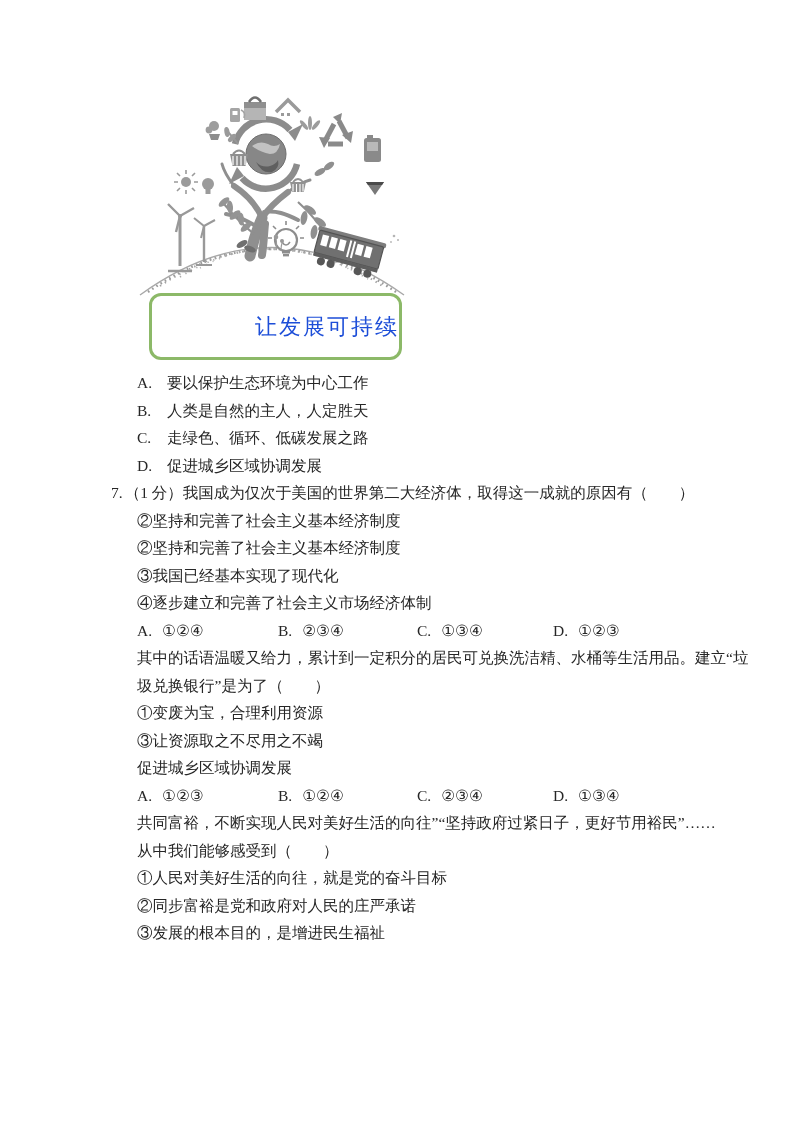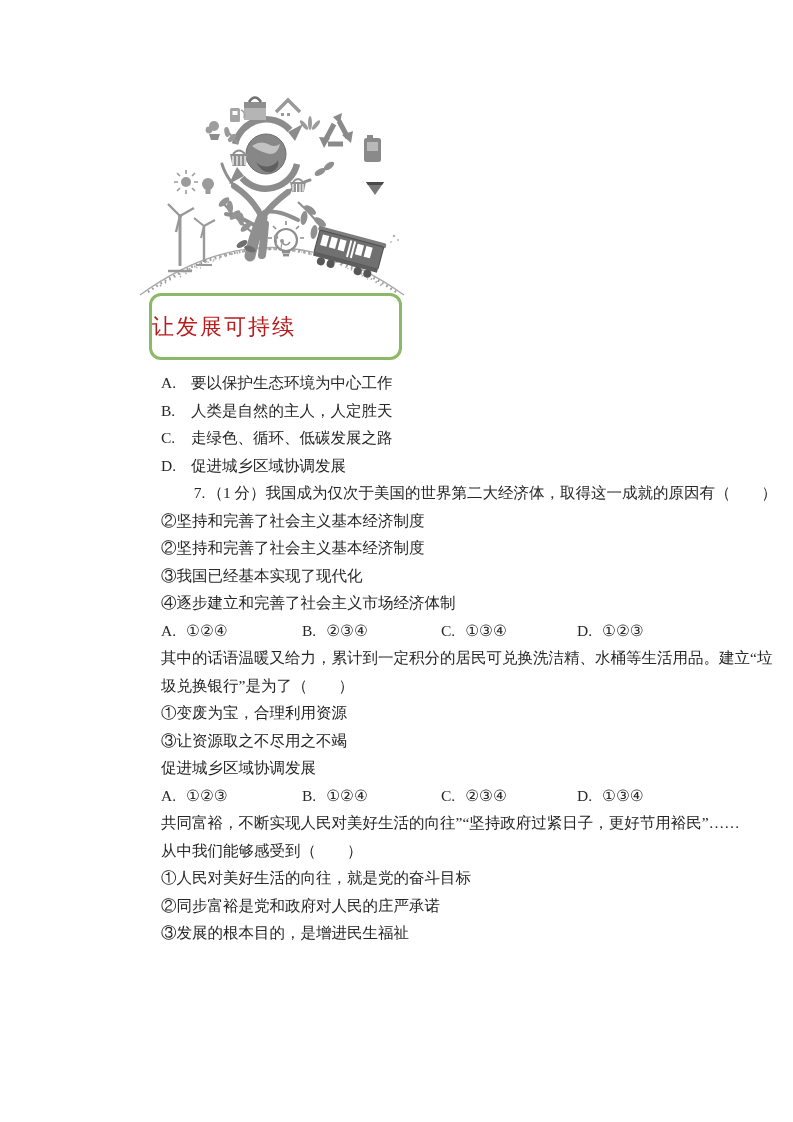--- a/index.html
+++ b/index.html
@@ -1,24 +1,24 @@
 <!DOCTYPE html>
 <html><head>
 <meta charset="utf-8">
 <style>
   html,body{margin:0;padding:0;background:#fff;}
   .page{position:relative;width:793px;height:1122px;background:#ffffff;overflow:hidden;
         font-family:"Liberation Serif","DejaVu Serif",serif;color:#262626;}
   .illus{position:absolute;left:138px;top:86px;width:270px;height:212px;}
   .banner{position:absolute;left:149px;top:293px;width:247px;height:61px;
           border:3px solid #8cb968;border-radius:12px;background:#fff;
-          text-align:left;line-height:61px;font-size:22px;letter-spacing:2px;color:#b91c1c;}
+          text-align:right;line-height:61px;font-size:22px;letter-spacing:2px;color:#1d4ed8;}
   .content{position:absolute;left:137px;top:369px;width:640px;}
-  .line{height:27.5px;line-height:27.5px;font-size:15.5px;white-space:nowrap;margin-left:24px;}
-  .qfirst{margin-left:-26px;text-align:right;}
+  .line{height:27.5px;line-height:27.5px;font-size:15.5px;white-space:nowrap;}
+  .qfirst{margin-left:-26px;}
   .qnum{margin-right:2px;}
   .ol{display:inline-block;width:30px;}
   .choice{display:inline-block;}
   .c0{width:141px}.c1{width:139px}.c2{width:136px}
   .cl{margin-right:10px;}
 </style>
 </head>
 <body>
 
 <div class="page">

